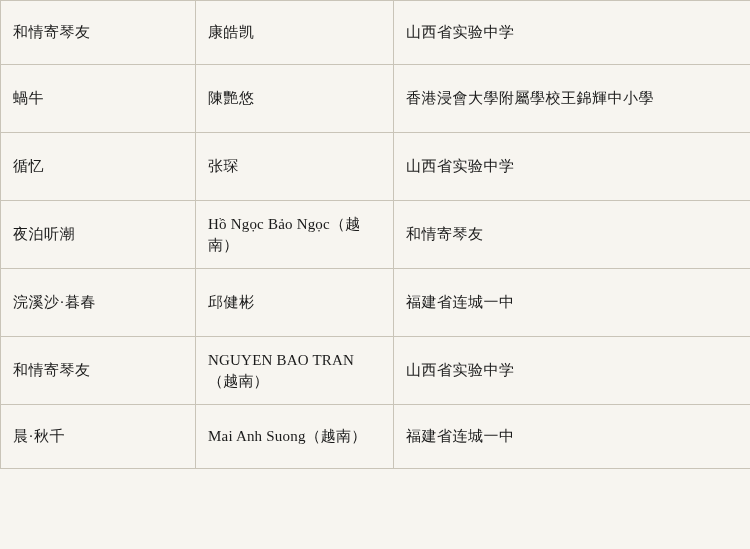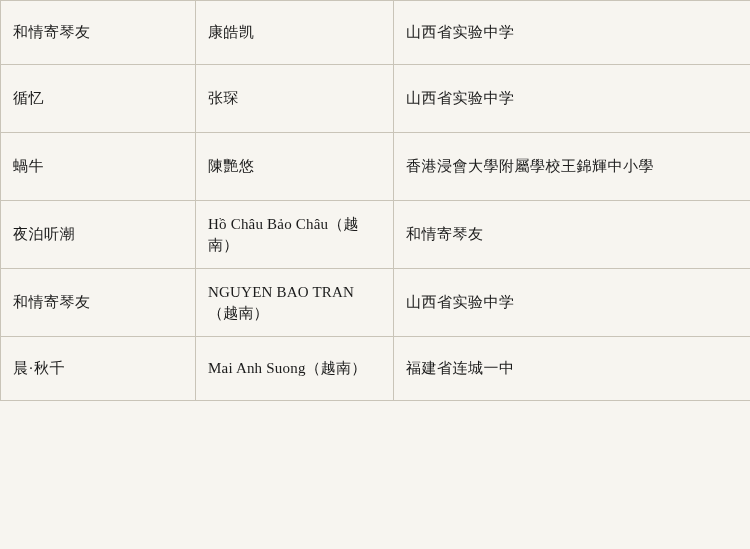--- a/index.html
+++ b/index.html
@@ -68,33 +68,38 @@
 
 <div class="table-wrap">
   <table class="award-table">
     <tbody>
       <tr>
         <td class="col-title cn">和情寄琴友</td>
         <td class="col-name cn">康皓凯</td>
         <td class="col-school cn">山西省实验中学</td>
       </tr>
       <tr>
+        <td class="col-title cn">蝸牛</td>
+        <td class="col-name cn">陳艷悠</td>
+        <td class="col-school cn">香港浸會大學附屬學校王錦輝中小學</td>
+      </tr>
+      <tr>
         <td class="col-title cn">循忆</td>
         <td class="col-name cn">张琛</td>
         <td class="col-school cn">山西省实验中学</td>
       </tr>
       <tr>
-        <td class="col-title cn">蝸牛</td>
-        <td class="col-name cn">陳艷悠</td>
-        <td class="col-school cn">香港浸會大學附屬學校王錦輝中小學</td>
+        <td class="col-title cn">夜泊听潮</td>
+        <td class="col-name latin">Hồ Ngọc Bảo Ngọc（越南）</td>
+        <td class="col-school cn">和情寄琴友</td>
       </tr>
       <tr>
-        <td class="col-title cn">夜泊听潮</td>
-        <td class="col-name latin">Hồ Châu Bảo Châu（越南）</td>
-        <td class="col-school cn">和情寄琴友</td>
+        <td class="col-title cn">浣溪沙·暮春</td>
+        <td class="col-name cn">邱健彬</td>
+        <td class="col-school cn">福建省连城一中</td>
       </tr>
       <tr>
         <td class="col-title cn">和情寄琴友</td>
         <td class="col-name latin">NGUYEN BAO TRAN（越南）</td>
         <td class="col-school cn">山西省实验中学</td>
       </tr>
       <tr>
         <td class="col-title cn">晨·秋千</td>
         <td class="col-name latin">Mai Anh Suong（越南）</td>
         <td class="col-school cn">福建省连城一中</td>

